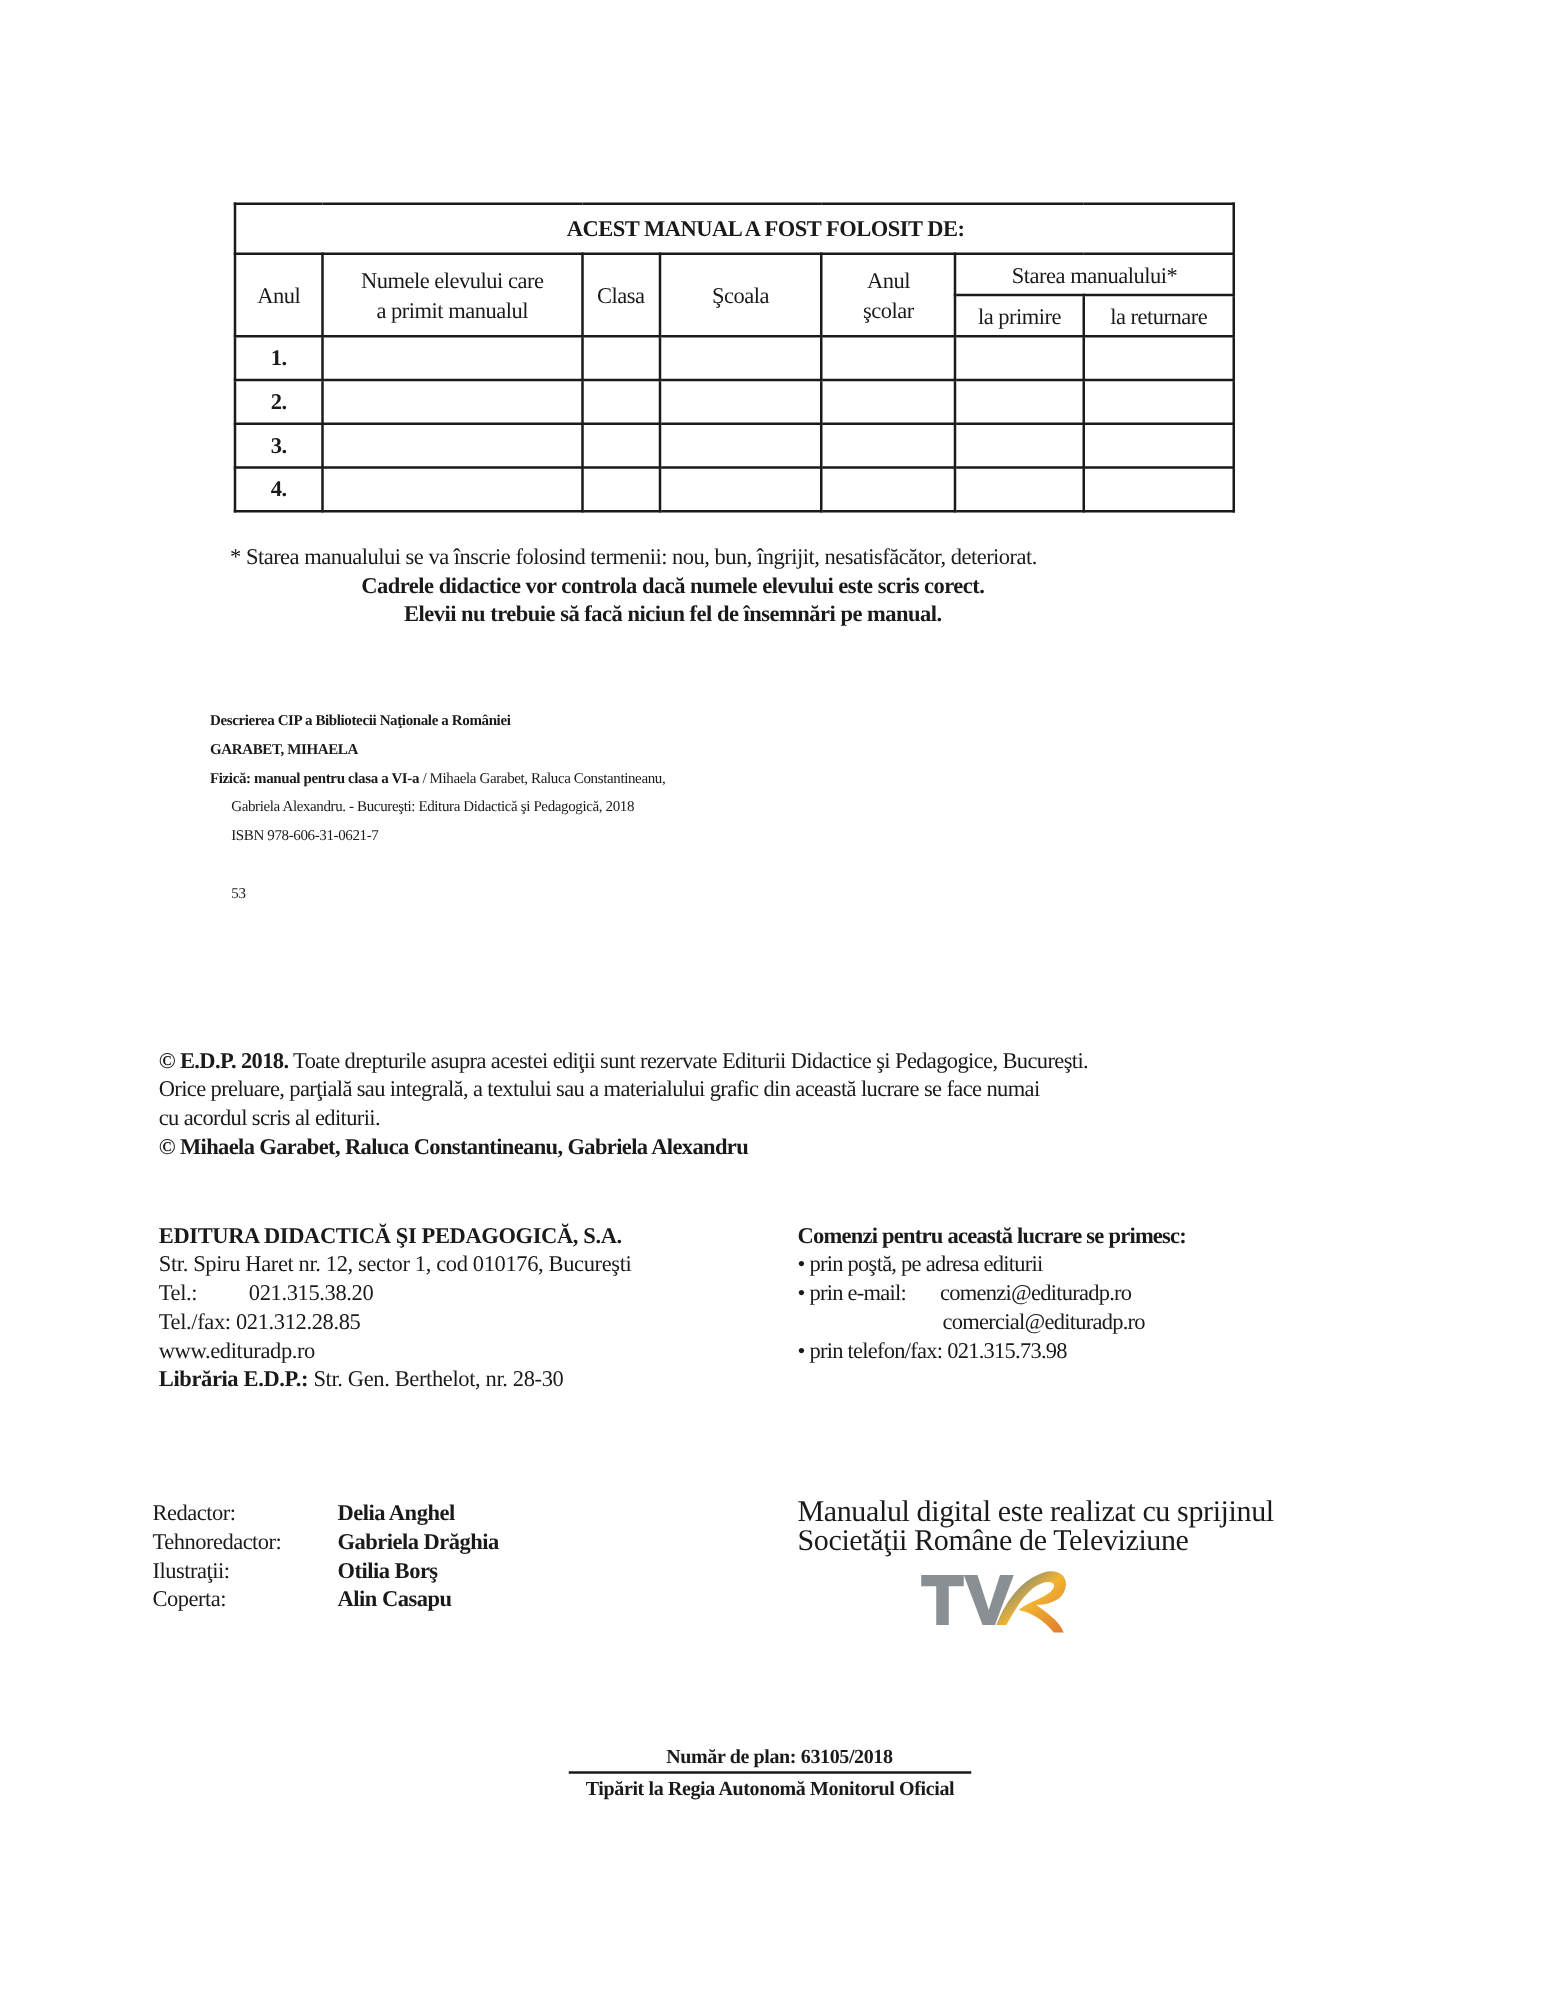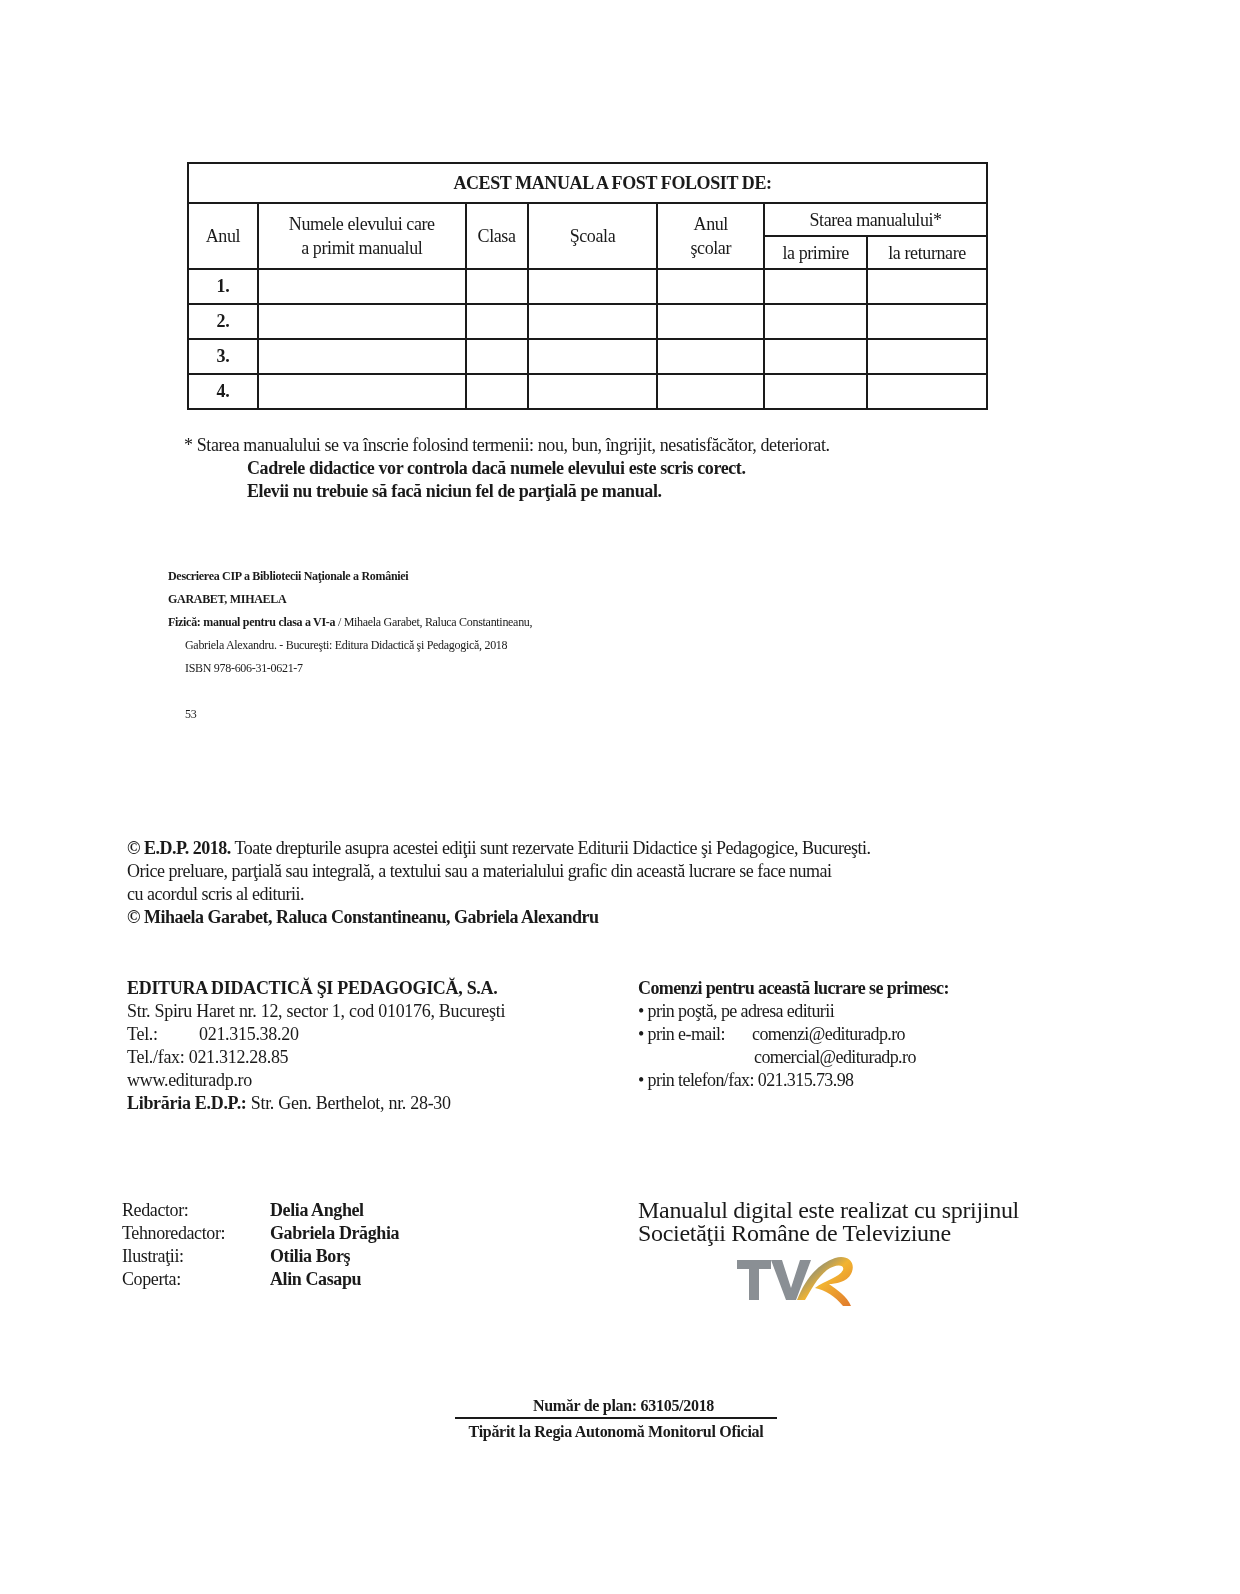--- a/index.html
+++ b/index.html
@@ -21,21 +21,21 @@
       font-weight: normal;
     }
     table.usage th.title {
       height: 38px; font-weight: bold; font-size: 18px; padding-left: 50px;
     }
     table.usage .hdr { line-height: 24px; }
     table.usage td.num { font-weight: bold; height: 33px; }
     table.usage td.cell { height: 33px; }
 
     .note { font-size: 18px; letter-spacing: -0.4px; line-height: 23px; }
-    .note .b { font-weight: bold; }
+    .note .b { font-weight: bold; text-align: center; }
 
     .cip { left: 168px; top: 565px; font-size: 12px; line-height: 23px; letter-spacing: -0.3px; }
     .cip .b { font-weight: bold; }
     .cip .ind { padding-left: 17px; }
 
     .copy { left: 127px; top: 837px; font-size: 18px; line-height: 23px; letter-spacing: -0.5px; }
     .copy .b { font-weight: bold; }
 
     .pub { left: 127px; top: 977px; font-size: 18px; line-height: 23px; letter-spacing: -0.3px; }
     .pub .b { font-weight: bold; }
@@ -121,21 +121,21 @@
     <td class="cell"></td>
     <td class="cell"></td>
     <td class="cell"></td>
   </tr>
 </tbody>
   </table>
 
 <div class="abs note" style="left:184px; top:434px;">
   <div>* Starea manualului se va înscrie folosind termenii: nou, bun, îngrijit, nesatisfăcător, deteriorat.</div>
   <div class="b" style="padding-left:63px;">Cadrele didactice vor controla dacă numele elevului este scris corect.</div>
-  <div class="b" style="padding-left:63px;">Elevii nu trebuie să facă niciun fel de parţială pe manual.</div>
+  <div class="b" style="padding-left:63px;">Elevii nu trebuie să facă niciun fel de însemnări pe manual.</div>
 </div>
 
 <div class="abs cip">
   <div class="b">Descrierea CIP a Bibliotecii Naţionale a României</div>
   <div class="b">GARABET, MIHAELA</div>
   <div><span class="b">Fizică: manual pentru clasa a VI-a</span><span> / Mihaela Garabet, Raluca Constantineanu,</span></div>
   <div class="ind">Gabriela Alexandru. - Bucureşti: Editura Didactică şi Pedagogică, 2018</div>
   <div class="ind">ISBN 978-606-31-0621-7</div>
   <div style="height:23px;"></div>
   <div class="ind">53</div>

